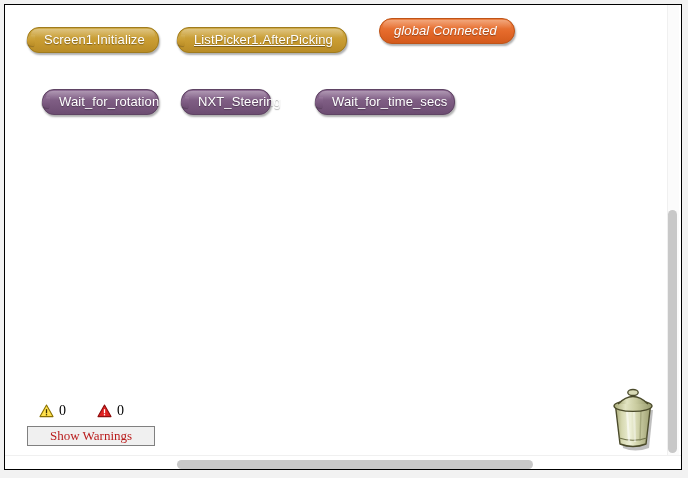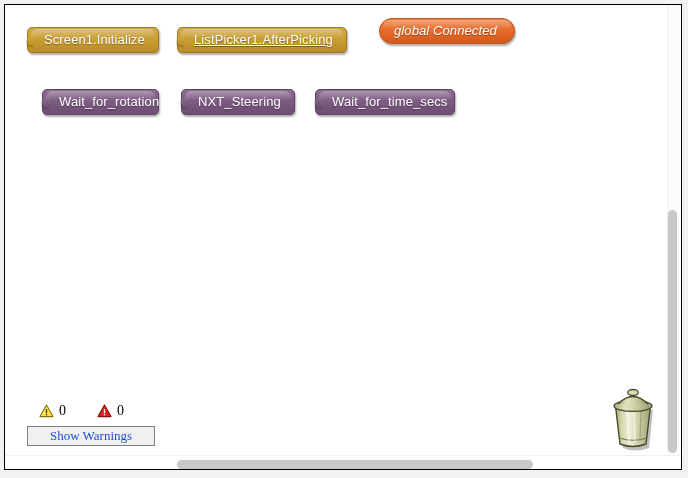--- a/index.html
+++ b/index.html
@@ -47,21 +47,21 @@
     position: absolute;
     box-sizing: border-box;
     height: 26px;
     line-height: 24px;
     padding: 0 12px 12px 16px;
     color: #ffffff;
     font-size: 13px;
     white-space: nowrap;
     letter-spacing: .1px;
     text-shadow: 0 1px 1px rgba(0,0,0,.35);
-    border-radius: 5px;
+    border-radius: 12px;
     box-shadow: 1px 2px 2px rgba(0,0,0,.32);
     user-select: none;
   }
   
   .block::after {
     content: "";
     position: absolute;
     left: 3px; right: 3px; top: 1px;
     height: 9px;
     border-radius: 6px 6px 3px 3px;
@@ -129,21 +129,21 @@
 
   #show-warnings-button {
     position: absolute;
     left: 0px;
     top: 23px;
     width: 128px;
     height: 20px;
     box-sizing: border-box;
     background: #f0f0f0;
     border: 1px solid #808080;
-    color: #1d4ed8;
+    color: #b91c1c;
     font-family: "Liberation Serif", serif;
     font-size: 13px;
     line-height: 18px;
     text-align: center;
     cursor: pointer;
   }
 
   
   #trash-can {
     position: absolute;
@@ -213,21 +213,21 @@
 
 <div id="app-root">
 
   <div id="editor-frame">
 
     <div id="blocks-canvas">
         <div class="block event notched" style="left: 22px; top: 22px; width: 132px;"><span>Screen1.Initialize</span></div>
         <div class="block event notched" style="left: 172px; top: 22px; width: 170px; text-decoration: underline;"><span>ListPicker1.AfterPicking</span></div>
         <div class="block getter" style="left: 374px; top: 13px; width: 136px; font-style: italic;"><span>global Connected</span></div>
         <div class="block procedure notched" style="left: 37px; top: 84px; width: 117px;"><span>Wait_for_rotation</span></div>
-        <div class="block procedure notched" style="left: 176px; top: 84px; width: 114px;"><span>NXT_Steering</span></div>
+        <div class="block procedure notched" style="left: 176px; top: 84px; width: 90px;"><span>NXT_Steering</span></div>
         <div class="block procedure notched" style="left: 310px; top: 84px; width: 140px;"><span>Wait_for_time_secs</span></div>
       </div>
 
     <div id="warning-bar">
 
       <div class="indicator" id="warning-indicator">
         <span>
           <svg class="tri-icon" width="15" height="14" viewBox="0 0 15 14">
             <path d="M7.5 1 L14 12.6 L1 12.6 Z" fill="#ffe14d" stroke="#8a7000" stroke-width="1.1" stroke-linejoin="round"></path>
             <rect x="6.85" y="5.2" width="1.3" height="4.1" fill="#3a3000"></rect>

